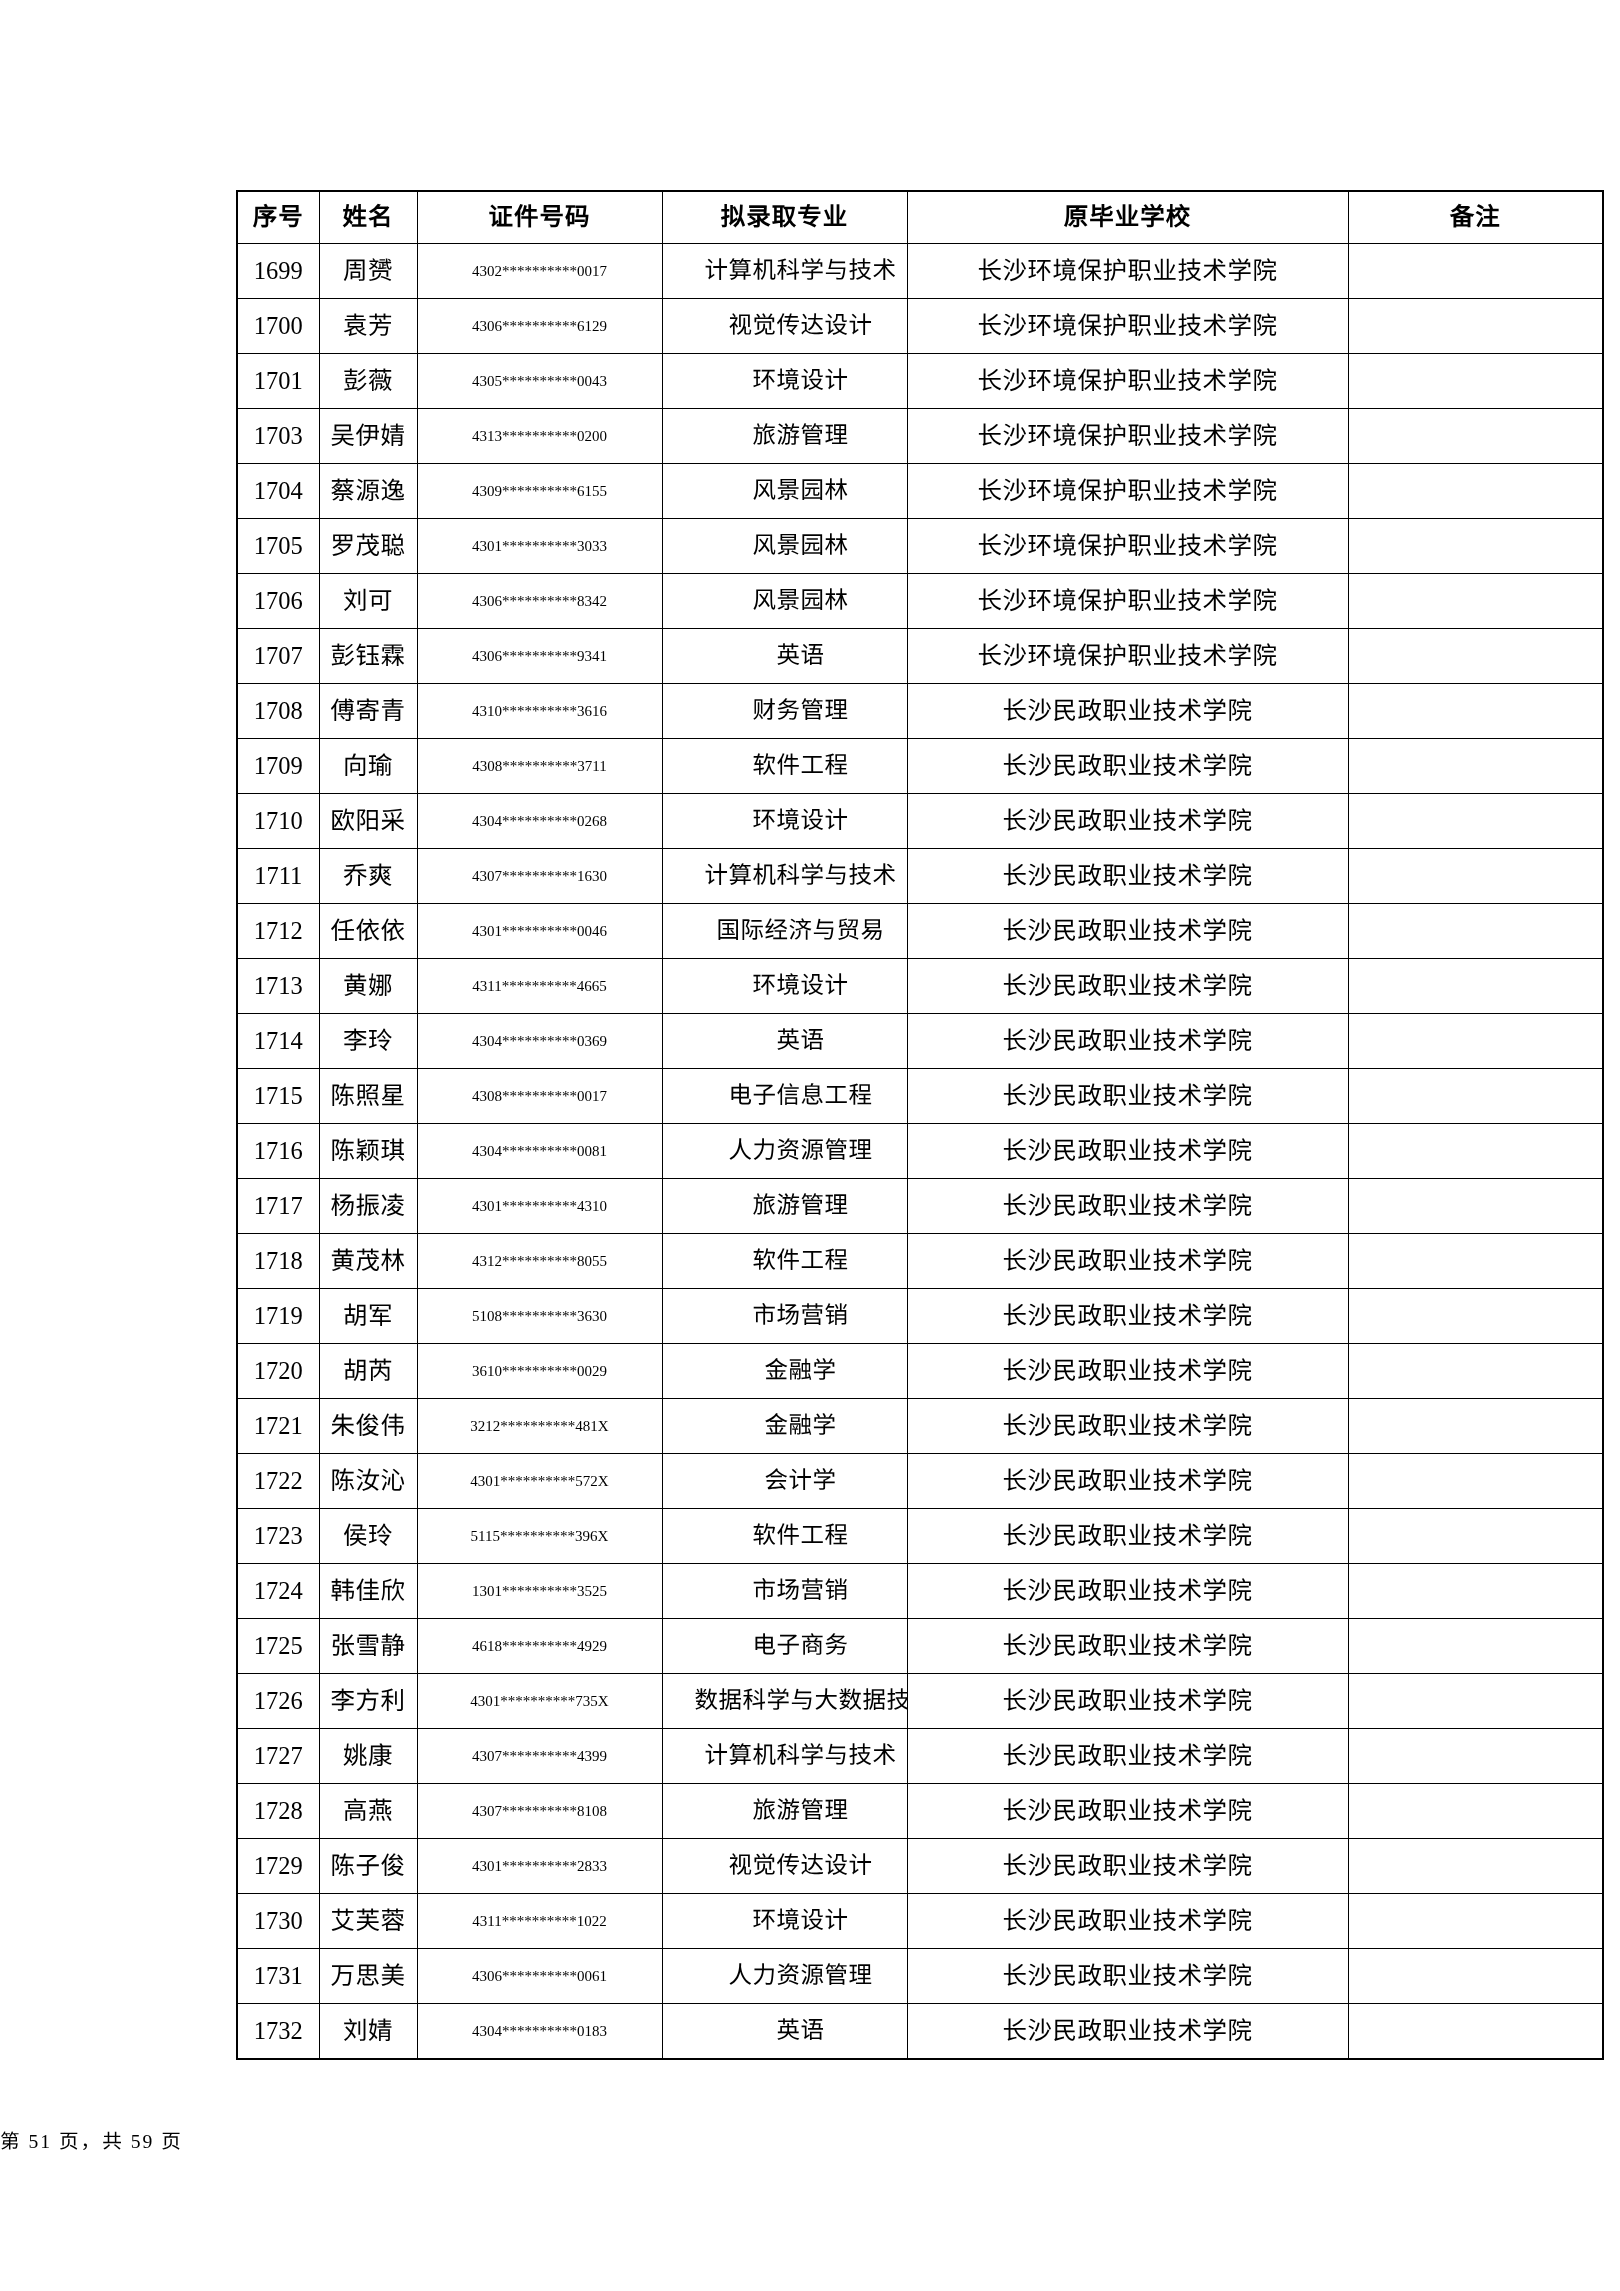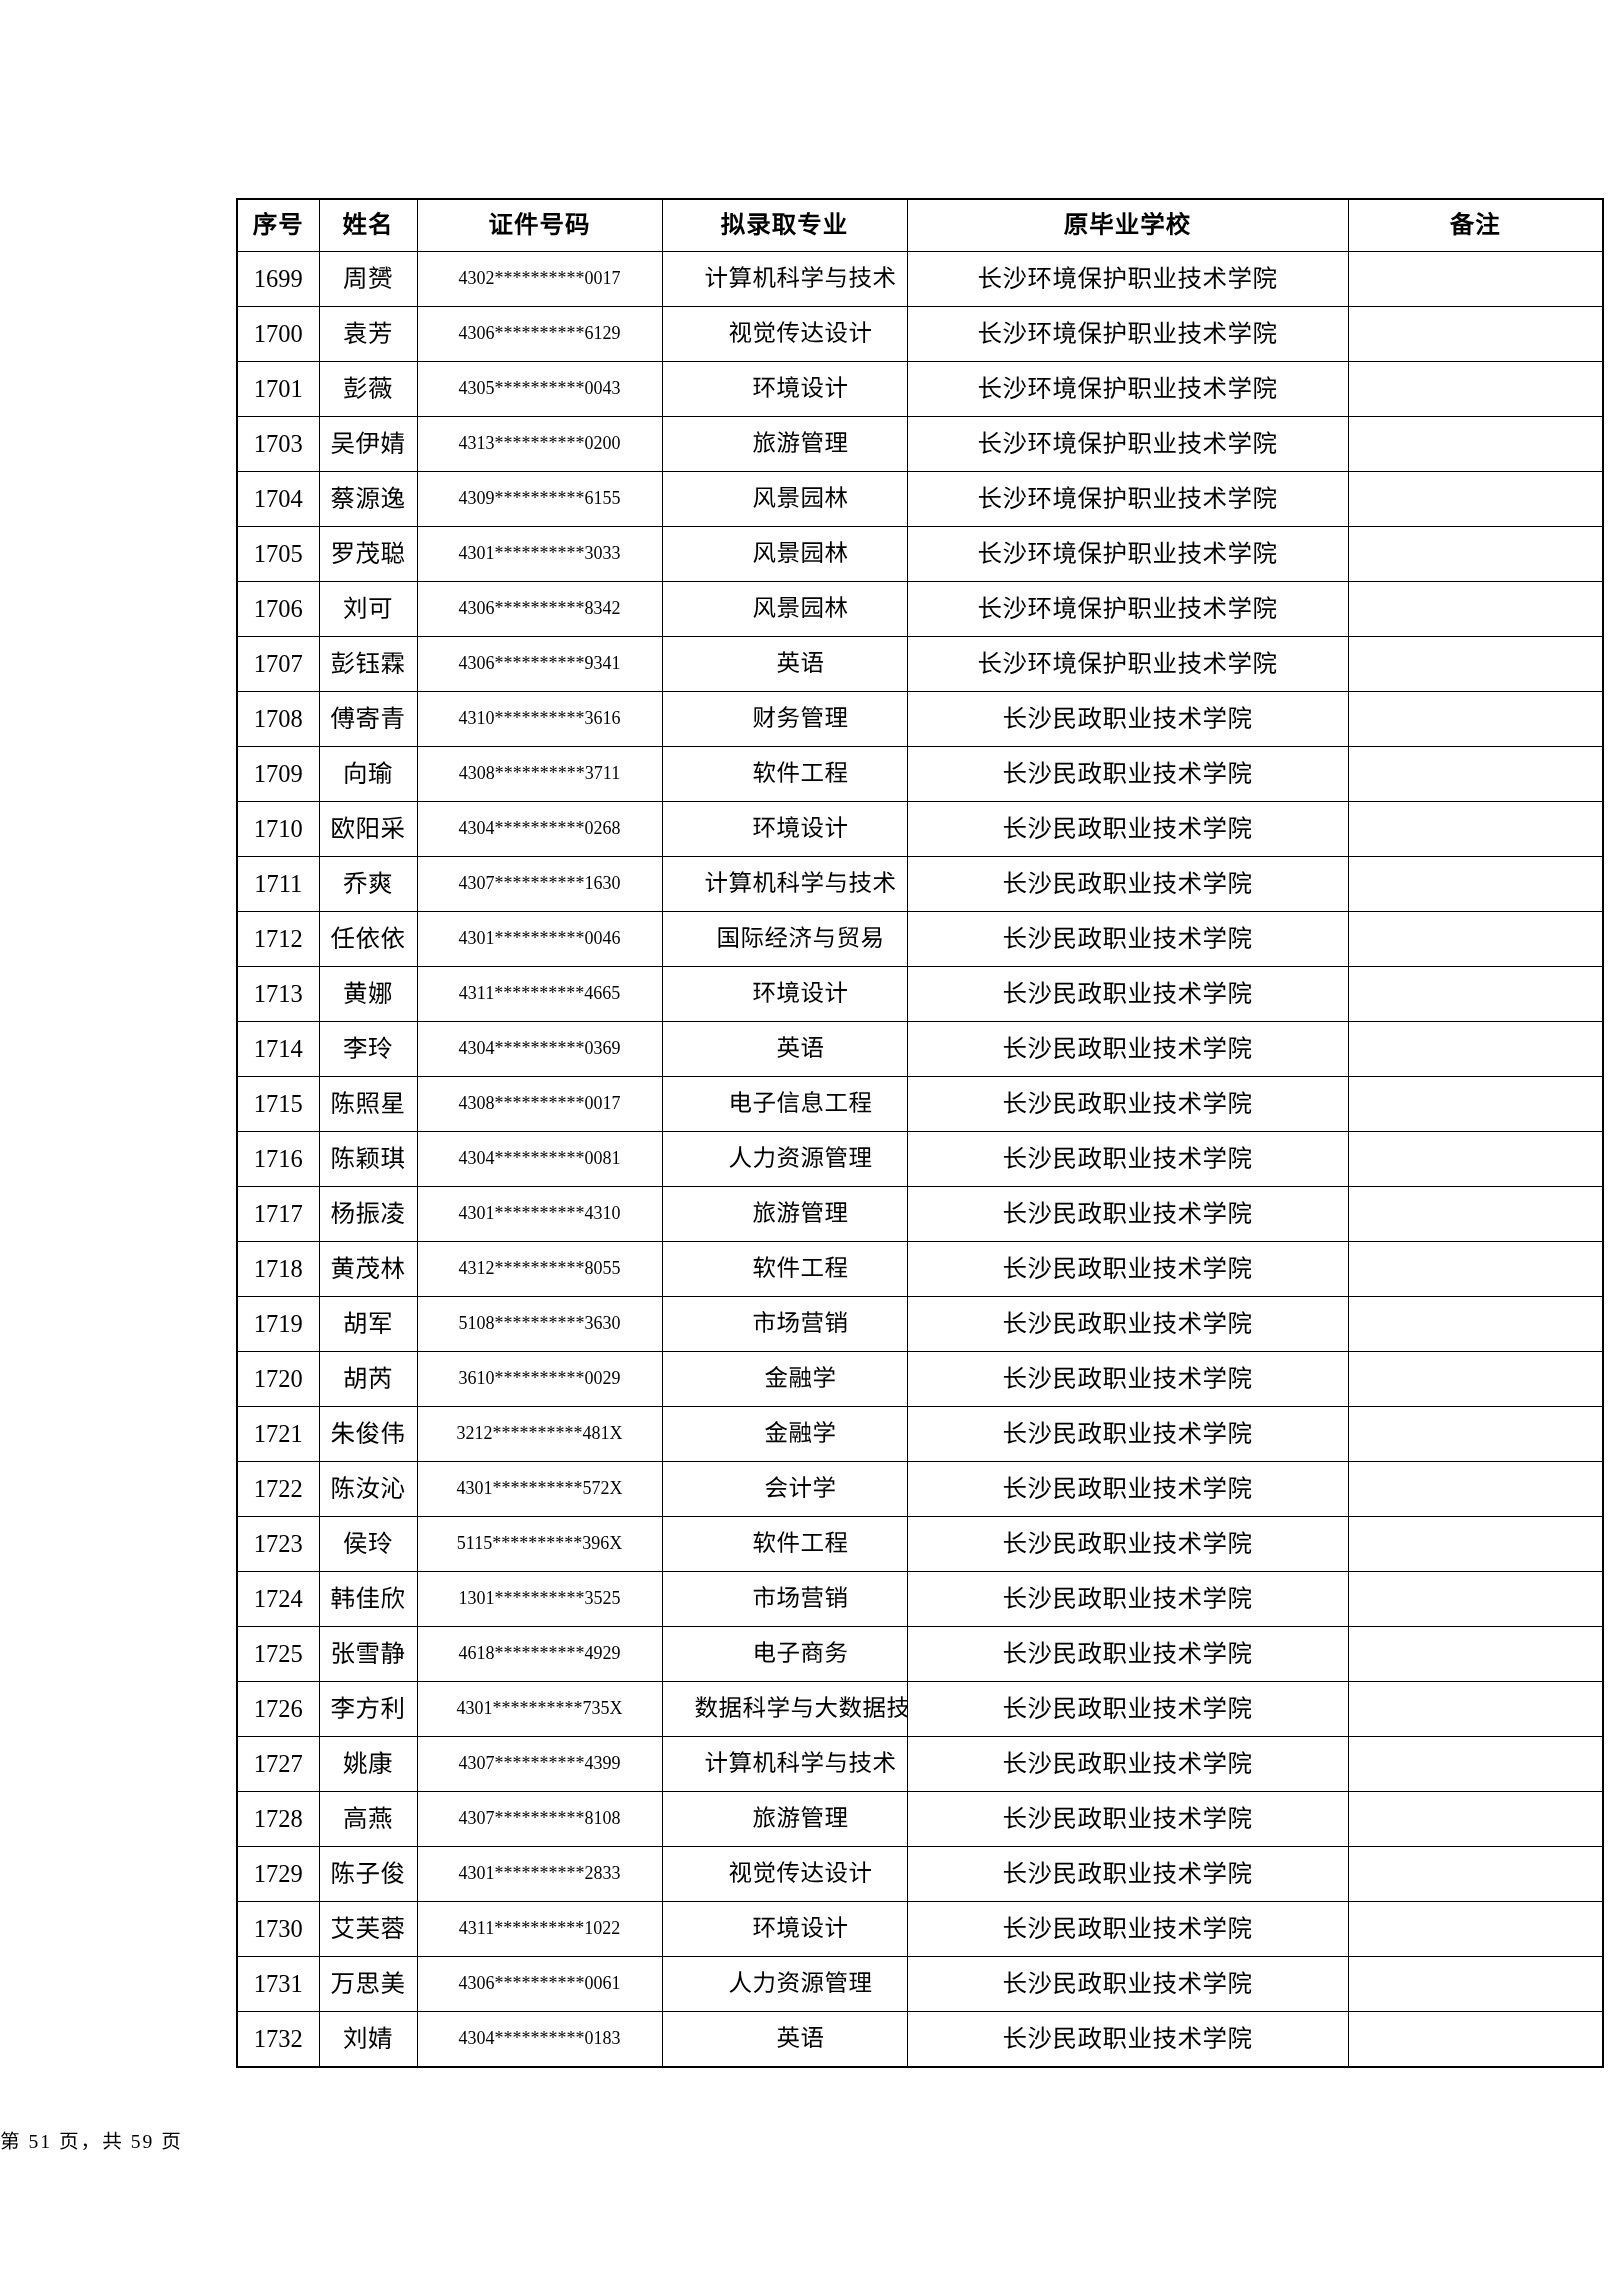--- a/index.html
+++ b/index.html
@@ -18,21 +18,21 @@
   }
   .page {
     width: 1620px;
     height: 2292px;
     box-sizing: border-box;
     padding: 186px 0 0 0;
     position: relative;
   }
   .table-wrap {
     width: 1148px;
-    margin: 12px auto;
+    margin: 4px auto;
   }
   table.roster {
     border-collapse: collapse;
     width: 100%;
     table-layout: fixed;
     border: 2.4px solid #000;
   }
   table.roster col.c-seq    { width: 82px;  }
   table.roster col.c-name   { width: 98px; }
   table.roster col.c-id     { width: 245px; }
@@ -61,21 +61,21 @@
     height: 54px;
     font-size: 24.5px;
     font-weight: 400;
   }
   table.roster tbody td.seq,
   table.roster tbody td.idnum {
     font-family: "Liberation Serif", "DejaVu Serif", serif;
     letter-spacing: 0px;
   }
   table.roster tbody td.idnum {
-    font-size: 18px;
+    font-size: 15px;
     text-align: center;
   }
   table.roster tbody td.name,
   table.roster tbody td.major,
   table.roster tbody td.school {
     letter-spacing: 0.5px;
   }
   table.roster tbody td.major {
     font-size: 23.5px;
     padding-left: 32px;

